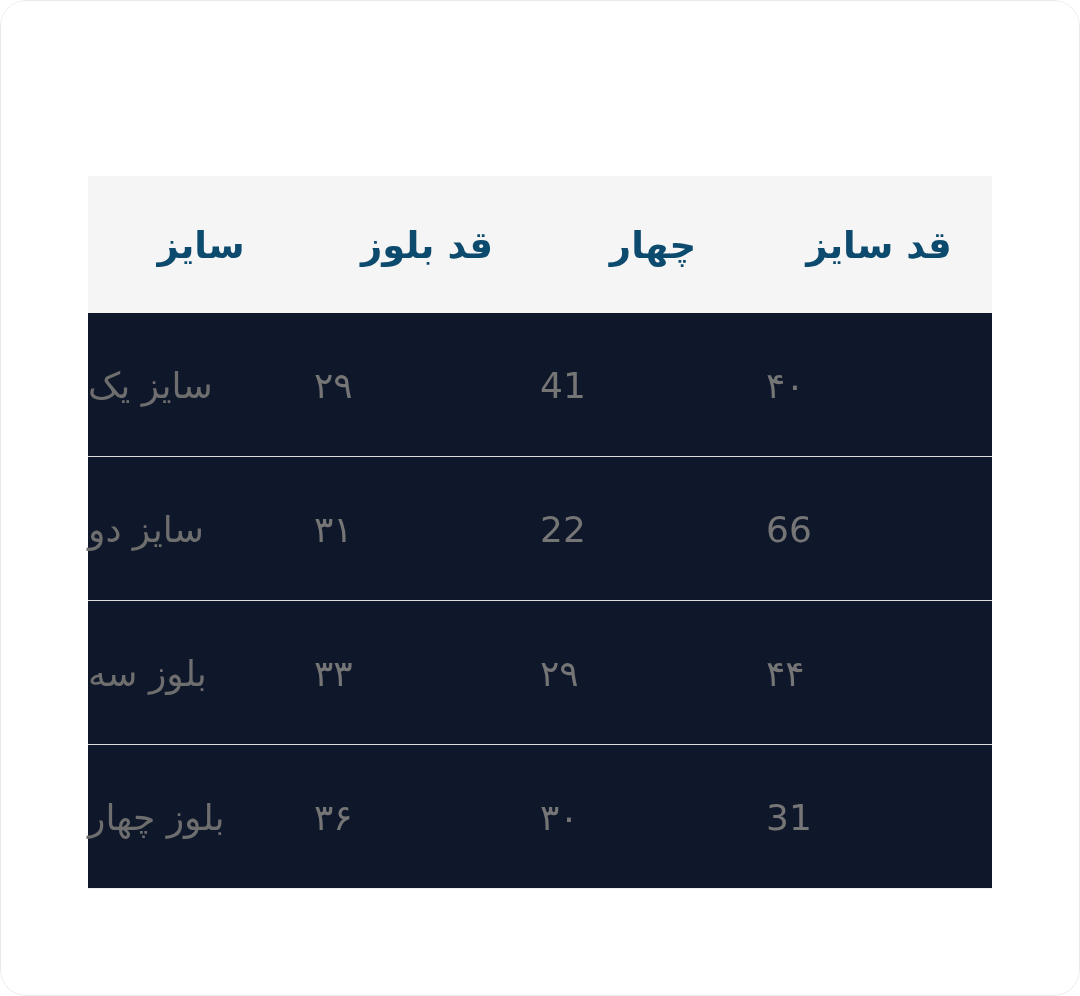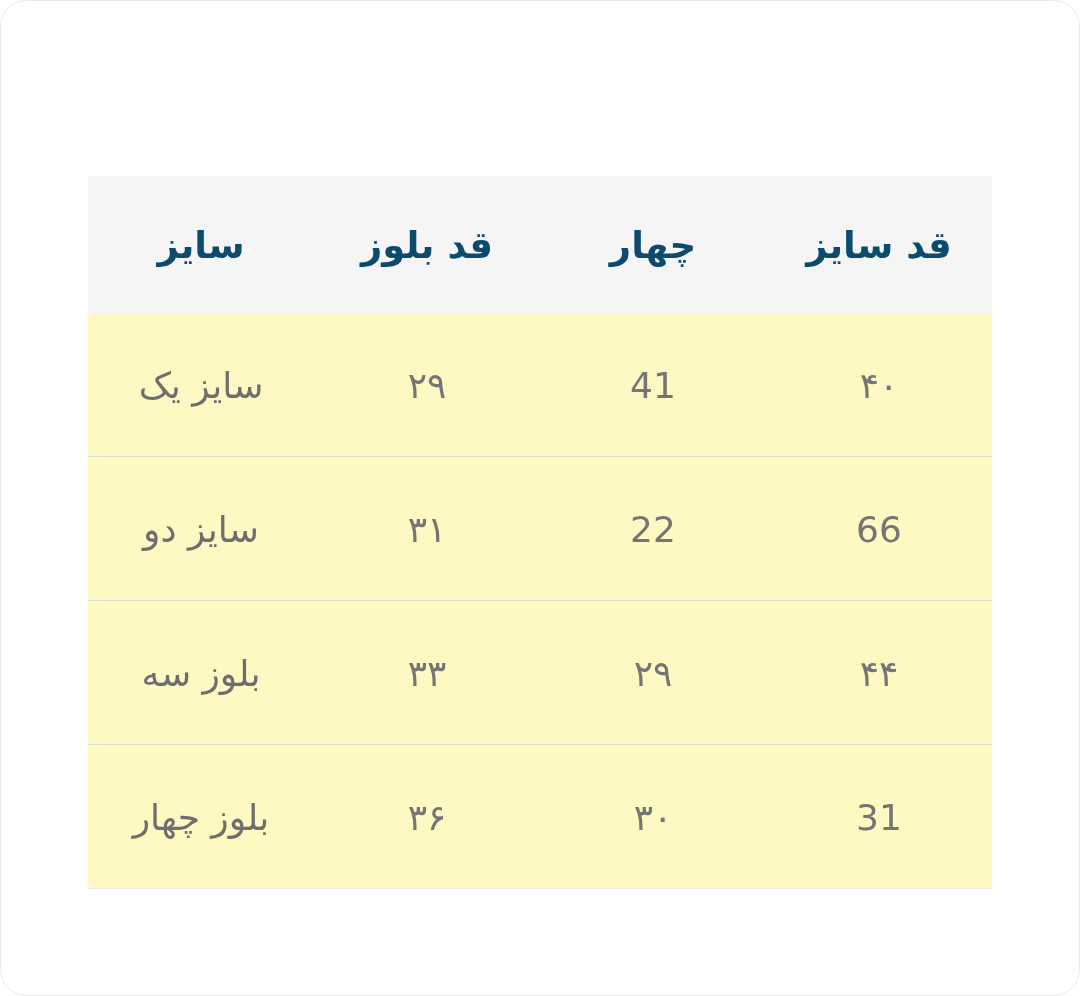--- a/index.html
+++ b/index.html
@@ -51,25 +51,25 @@
     font-weight: 700;
     color: #0c4a6e;
     padding: 48px 0 46px 0;
     border: none;
     letter-spacing: 0;
   }
   table.size-table tbody td {
     font-size: 36px;
     font-weight: 400;
     color: #757575;
-    text-align: center;
+    text-align: left;
     padding: 52px 0 50px 0;
     border-bottom: 1.6px solid #dddddd;
     border-top: none;
-    background: #fef9c3;
+    background: #0f172a;
   }
   table.size-table tbody tr:last-child td {
     border-bottom: 1.6px solid #ececec;
   }
   table.size-table tbody td.label-cell {
     color: #6e6e6e;
   }
   table.size-table thead th:nth-child(1),
   table.size-table tbody td:nth-child(1) { width: 25%; }
   table.size-table thead th:nth-child(2),

